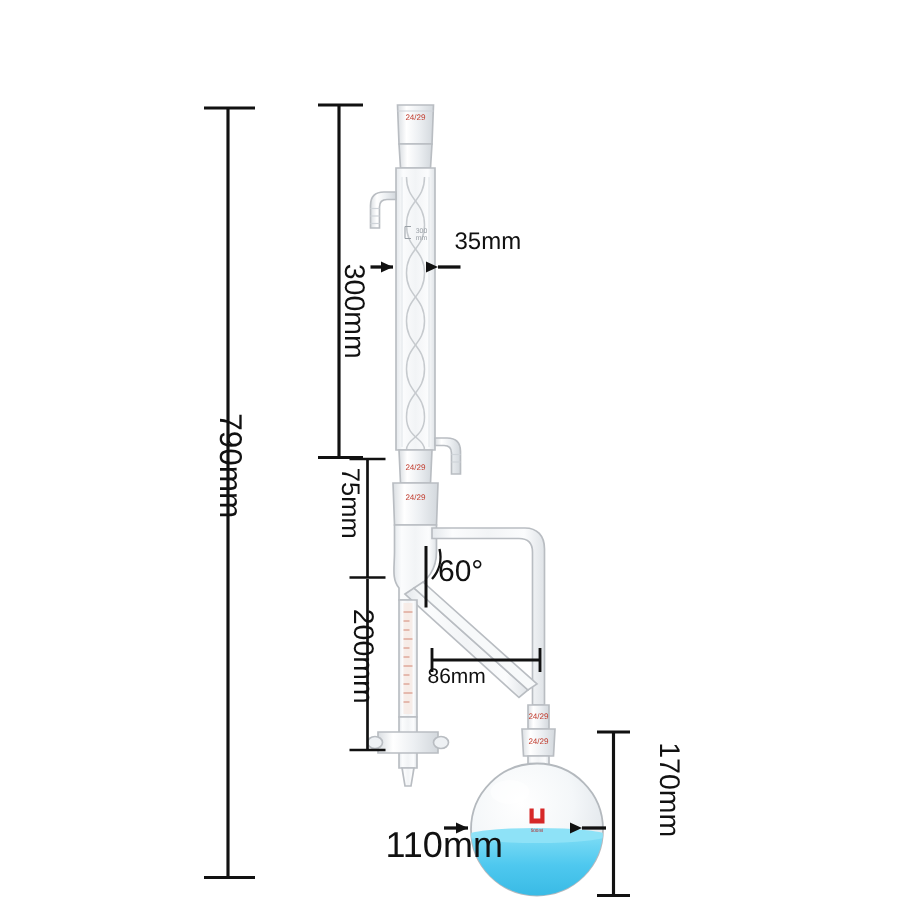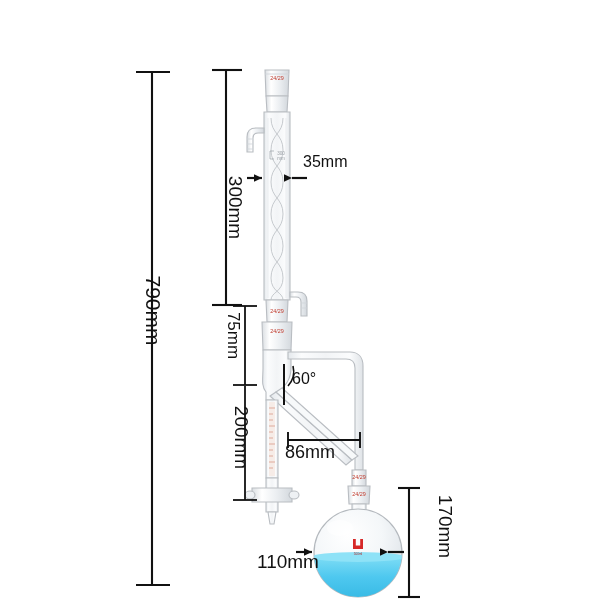--- a/index.html
+++ b/index.html
@@ -36,23 +36,23 @@
     transform-origin: 50% 50%;
   }
   .rot90 {
     transform: rotate(90deg);
   }
   .lbl-790 { left: 118px; top: 300px; font-size: 21px; }
   .lbl-300 { left: 204px; top: 198px; font-size: 19px; }
   .lbl-75  { left: 210px; top: 327px; font-size: 17px; }
   .lbl-200 { left: 210px; top: 428px; font-size: 19px; }
   .lbl-35  { left: 303px; top: 154px; font-size: 16px; }
-  .lbl-60  { left: 292px; top: 371px; font-size: 16px; }
-  .lbl-86  { left: 285px; top: 443px; font-size: 18px; }
-  .lbl-110 { left: 257px; top: 552px; font-size: 19px; }
+  .lbl-60  { left: 292px; top: 371px; font-size: 20px; }
+  .lbl-86  { left: 285px; top: 443px; font-size: 14px; }
+  .lbl-110 { left: 257px; top: 552px; font-size: 24px; }
   .lbl-170 { left: 414px; top: 517px; font-size: 19px; }
 </style>
 </head>
 <body>
 
 <div id="stage">
 
   <svg class="layer" viewBox="0 0 600 600" xmlns="http://www.w3.org/2000/svg">
     <defs>
       <linearGradient id="glassGrad" x1="0" y1="0" x2="1" y2="0">

